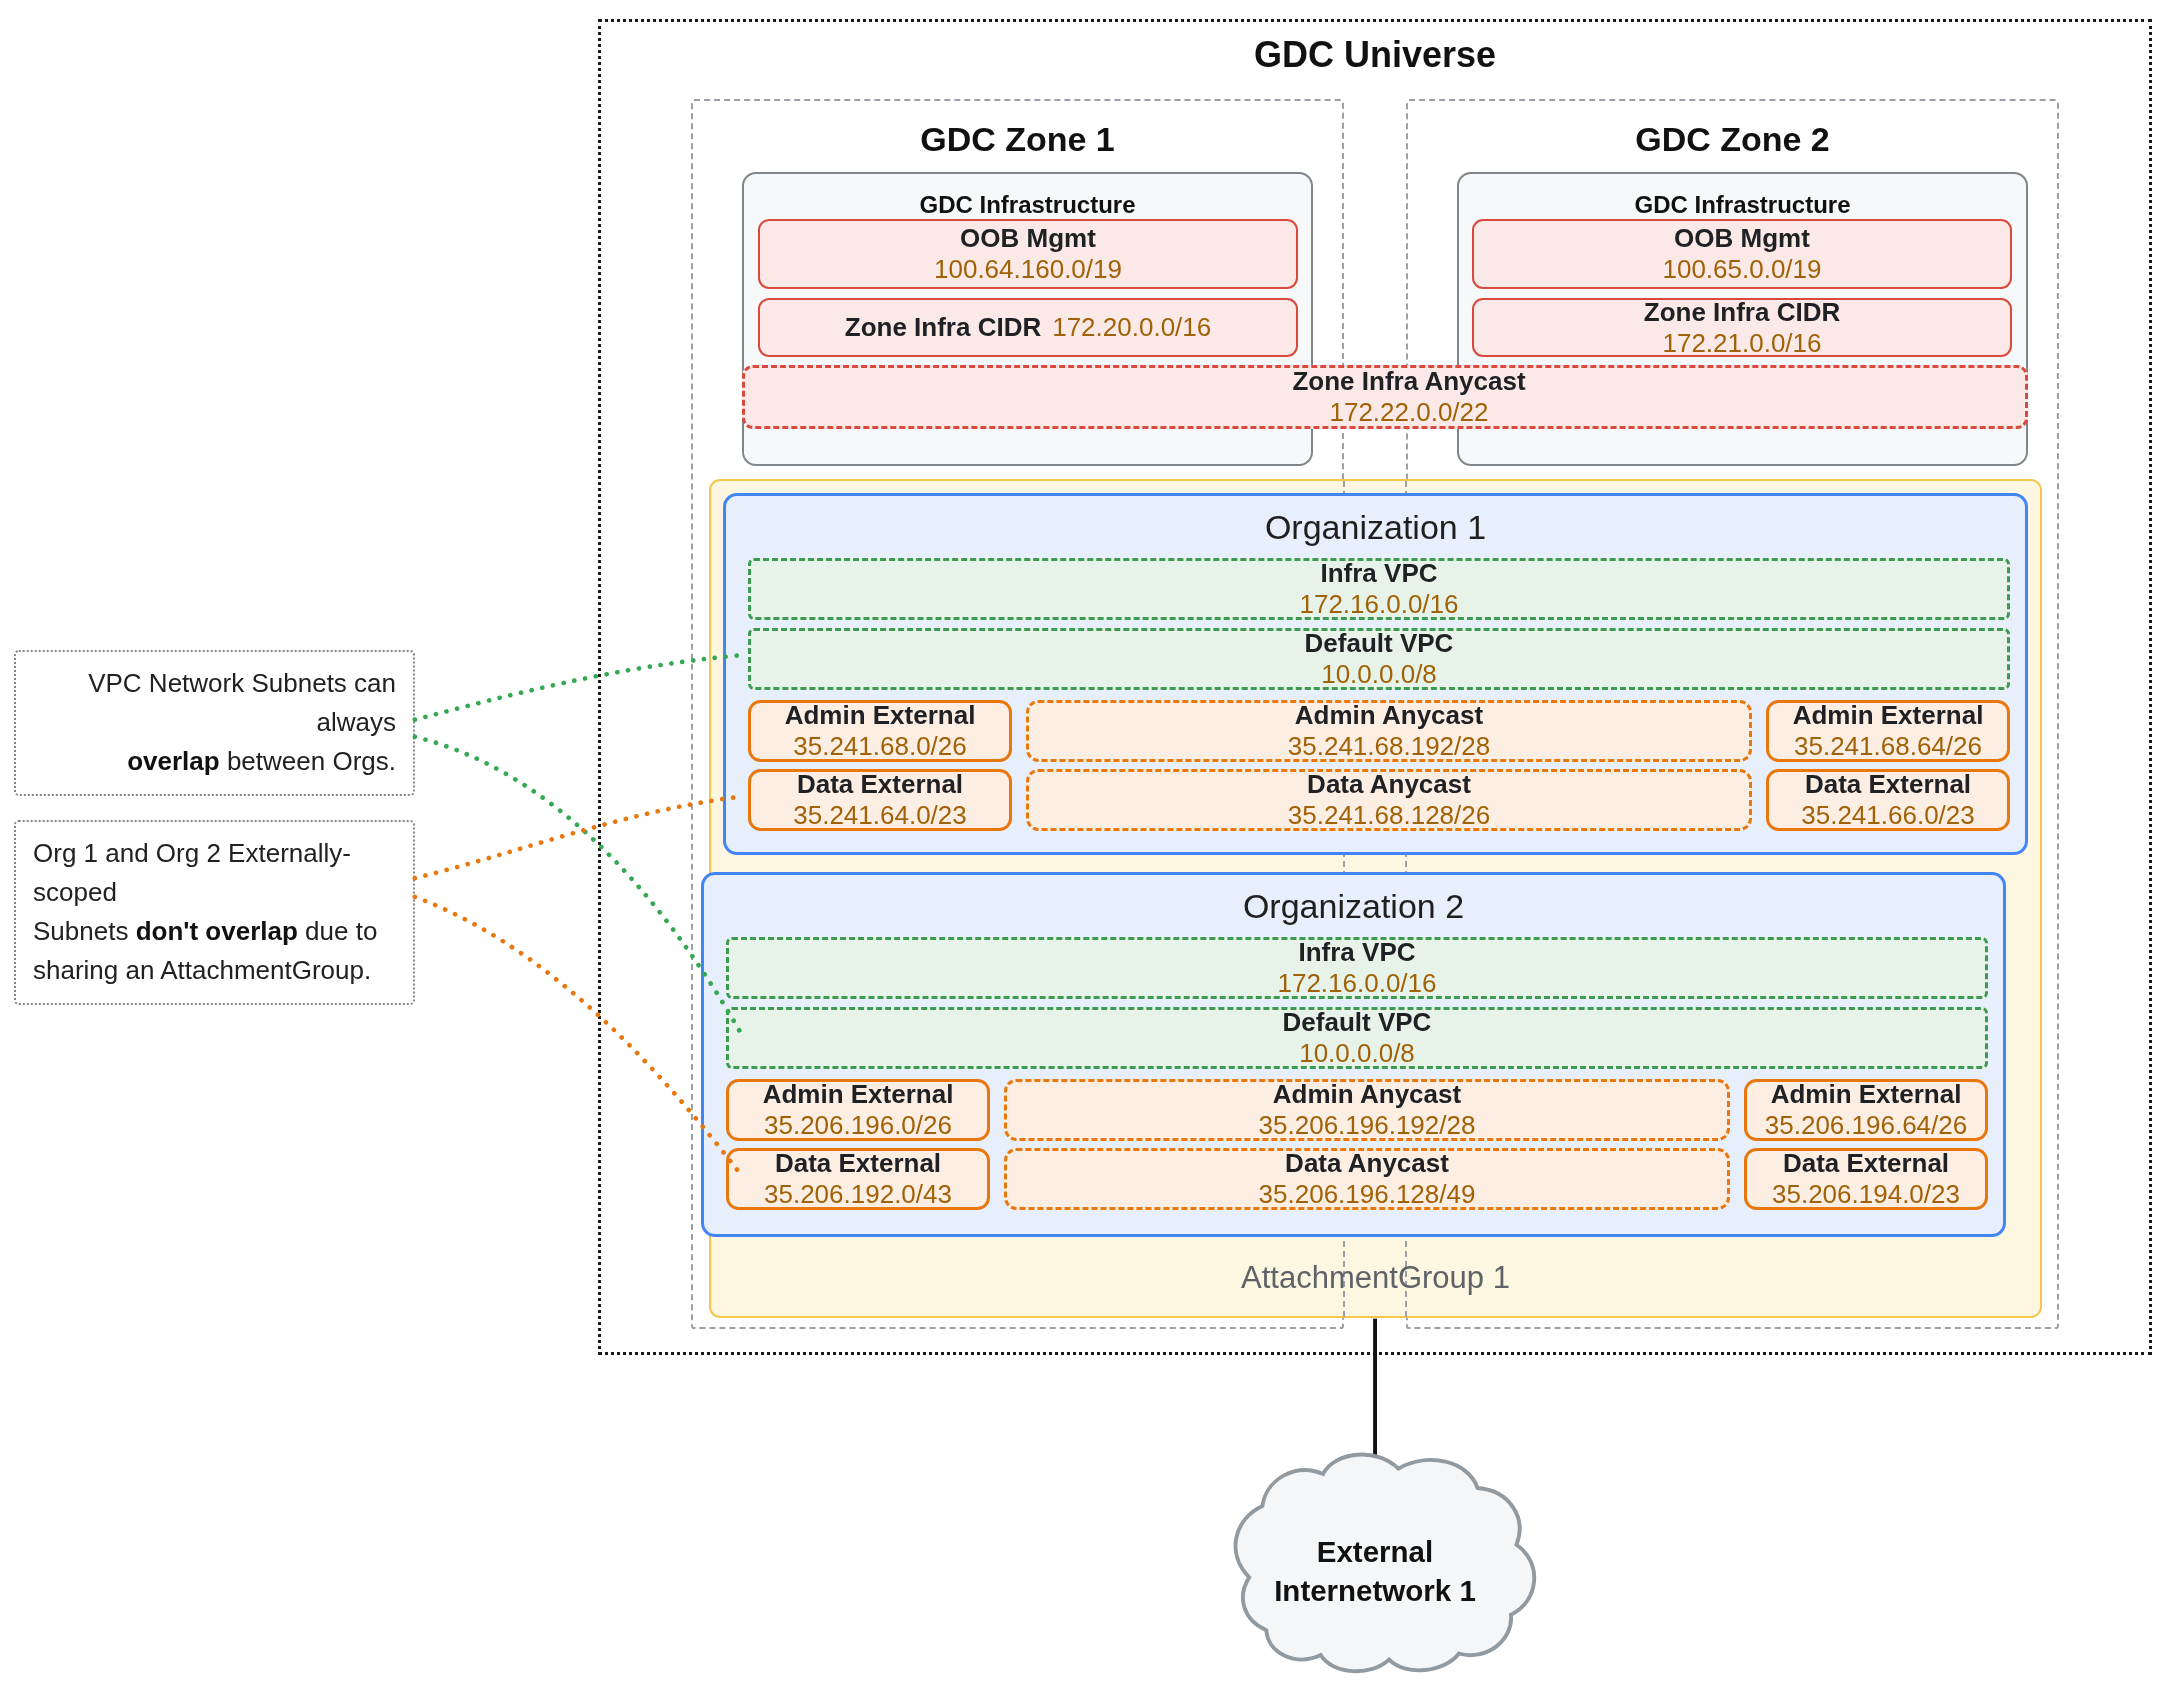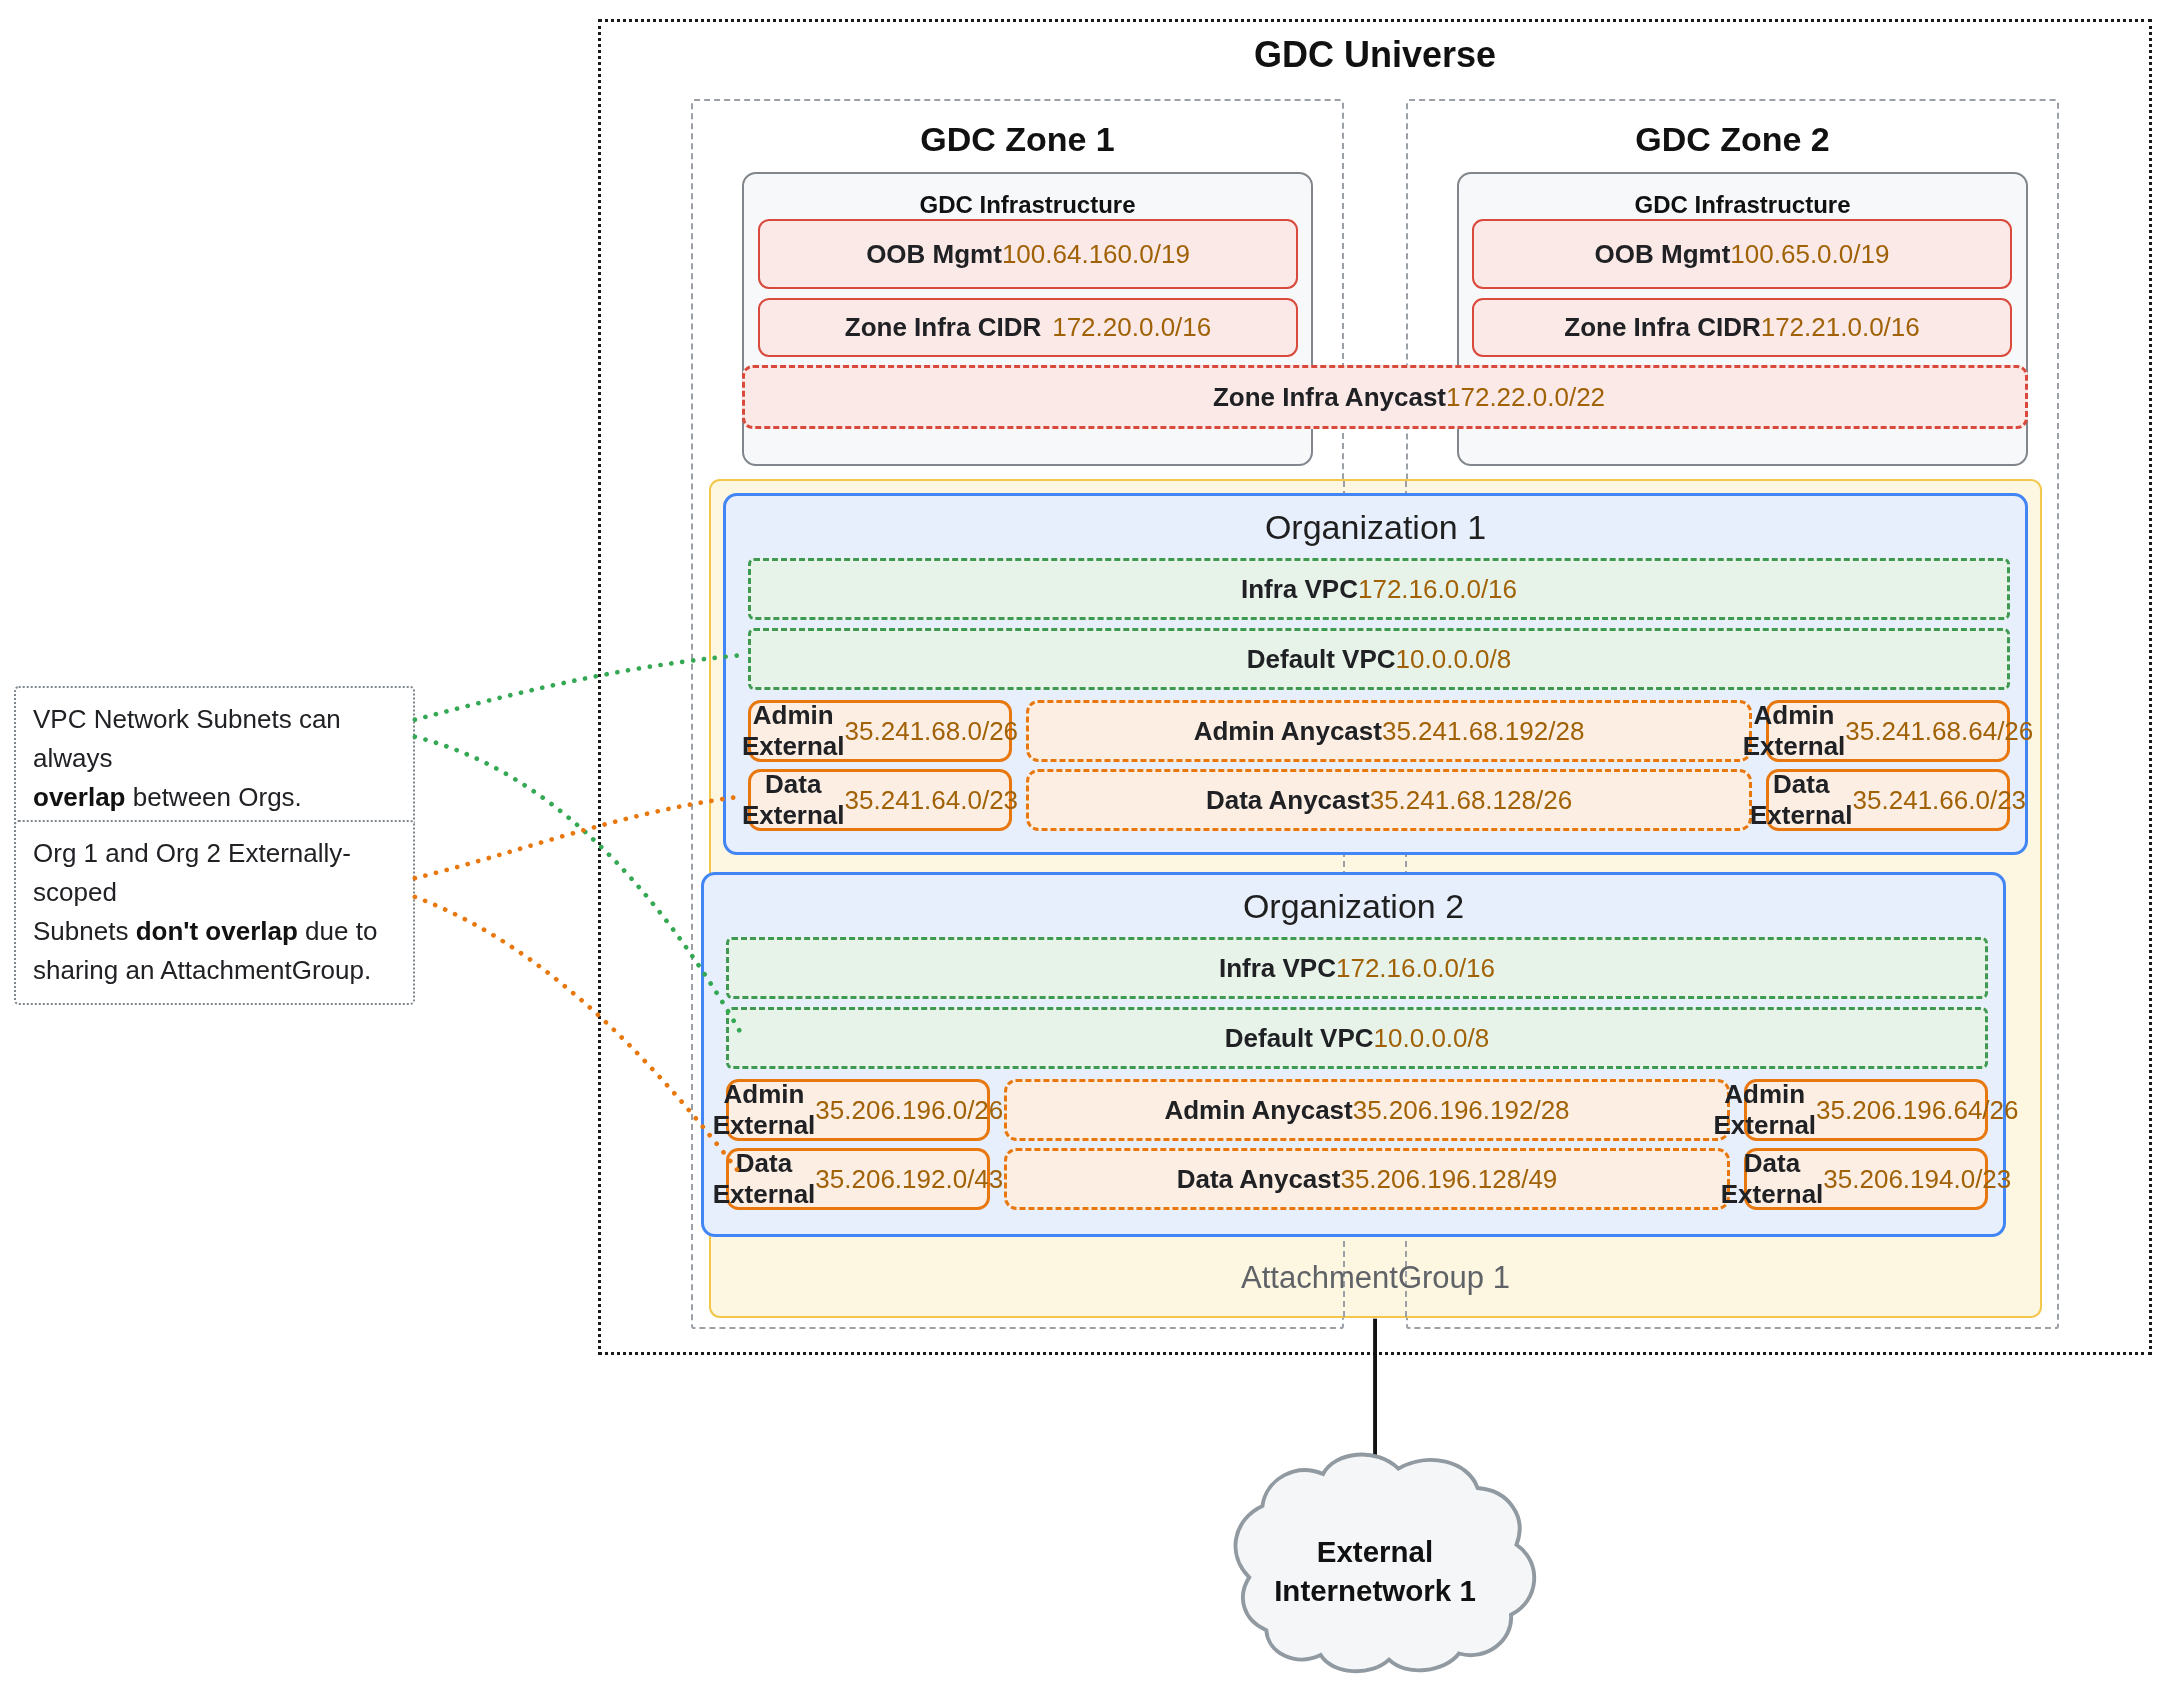--- a/index.html
+++ b/index.html
@@ -1,19 +1,19 @@
 <!DOCTYPE html>
 <html style="font-size:12.4px"><head>
 <meta charset="utf-8">
 <style>
   html,body{margin:0;padding:0;background:#ffffff;}
   body{font-family:"Liberation Sans","DejaVu Sans",sans-serif;}
   #page{position:relative;width:2183px;height:1702px;background:#ffffff;overflow:hidden;}
   .abs{position:absolute;box-sizing:border-box;}
-  .flexc{display:flex;flex-direction:row;align-items:center;justify-content:center;text-align:center;}
+  .flexc{display:flex;flex-direction:column;align-items:center;justify-content:center;text-align:center;}
   .flexr{display:flex;flex-direction:row;align-items:center;justify-content:center;text-align:center;gap:11px;}
 
   .universe{border:3.1px dotted #1a1a1a;background:#ffffff;}
   .universe-title{font-size:36px;font-weight:bold;color:#111111;text-align:center;}
 
   .zone{border:2.3px dashed #9aa0a6;border-radius:3.1px;background:transparent;}
   .zone-title{position:absolute;top:18.6px;left:0;width:100%;text-align:center;font-size:34px;font-weight:bold;color:#111111;}
 
   .infra{background:#f6f8f9;border:2.3px solid #80868b;border-radius:14px;}
   .infra-title{position:absolute;top:17px;left:0;width:100%;text-align:center;font-size:24px;font-weight:bold;color:#111111;}
@@ -158,21 +158,21 @@
       <span class="val">35.206.196.128/49</span>
     </div>
     <div class="abs orange-solid flexc" style="left:1040px;top:273px;width:244px;height:62px;">
       <span class="lbl">Data External</span>
       <span class="val">35.206.194.0/23</span>
     </div>
   </div>
 
   <div class="abs attach-label" style="left:709px;top:1260px;width:1333px;">AttachmentGroup 1</div>
 
-  <div class="abs ann" style="left:14px;top:686px;width:401px;">
+  <div class="abs ann" style="left:14px;top:650px;width:401px;text-align:right;">
     <div><span>VPC Network Subnets can always</span><b></b><span></span></div>
     <div><span></span><b>overlap</b><span> between Orgs.</span></div>
   </div>
 
   <div class="abs ann" style="left:14px;top:820px;width:401px;">
     <div><span>Org 1 and Org 2 Externally-scoped</span><b></b><span></span></div>
     <div><span>Subnets </span><b>don't overlap</b><span> due to</span></div>
     <div><span></span><b></b><span>sharing an AttachmentGroup.</span></div>
   </div>
 

